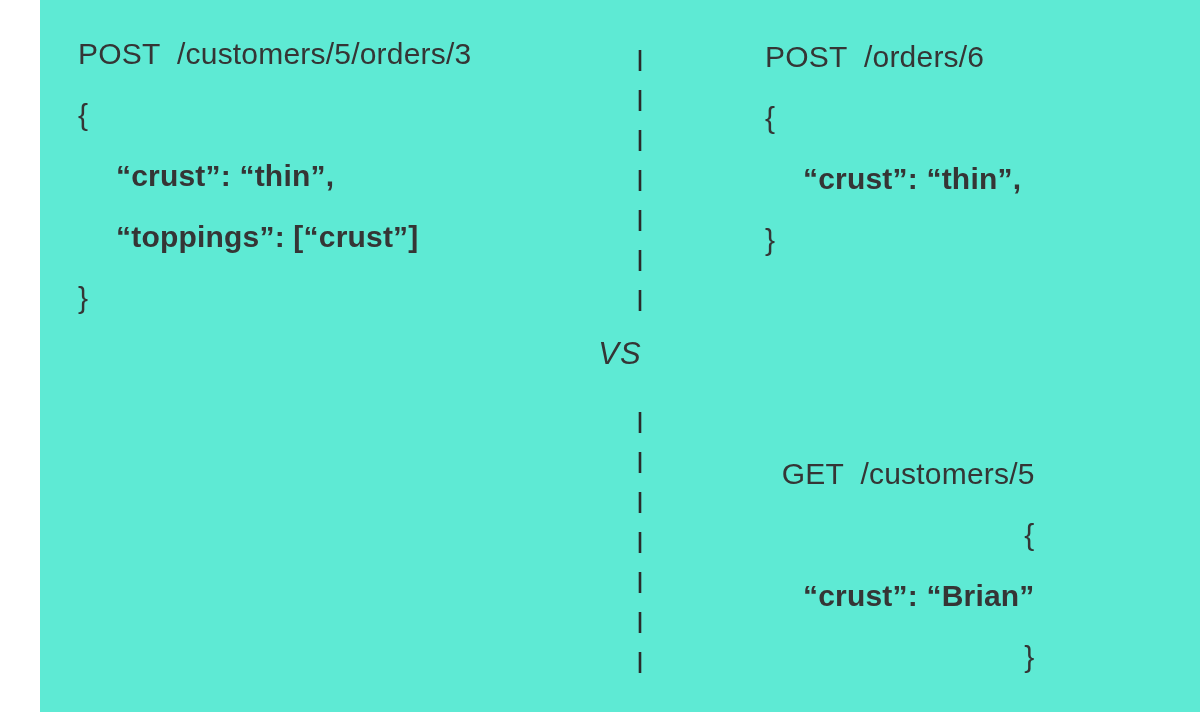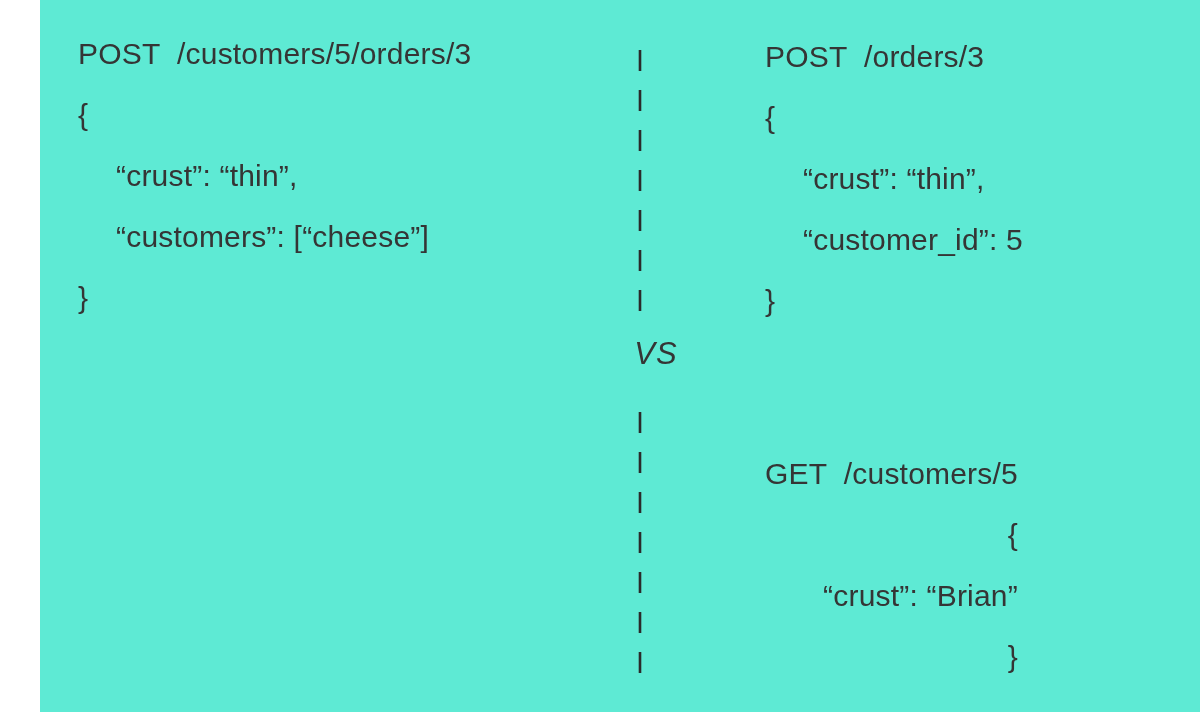--- a/index.html
+++ b/index.html
@@ -23,63 +23,63 @@
     font-weight: 300;
     letter-spacing: 0.2px;
   }
   .code-line {
     height: 61px;
     line-height: 61px;
     white-space: pre;
   }
   .indent {
     padding-left: 38px;
+    font-weight: bold;
   }
   .divider-svg {
     position: absolute;
     left: 596px;
     top: 0;
   }
   .vs-label {
     position: absolute;
-    left: 592px;
+    left: 556px;
     top: 338px;
     width: 48px;
     text-align: center;
     font-style: italic;
     font-size: 31px;
     line-height: 32px;
     color: #353535;
     letter-spacing: 1px;
   }
 </style>
 </head>
 <body>
 
 <div class="canvas">
 
   <div class="code-panel" style="left:38px; top:23px;">
     <div class="code-line">POST  /customers/5/orders/3</div>
     <div class="code-line">{</div>
     <div class="code-line indent">“crust”: “thin”,</div>
-    <div class="code-line indent">“customers”: [“cheese”]</div>
+    <div class="code-line indent">“toppings”: [“crust”]</div>
     <div class="code-line">}</div>
   </div>
 
   <svg class="divider-svg" width="8" height="712">
     <line x1="4" y1="50" x2="4" y2="312" stroke="#2a2a2a" stroke-width="2.6" stroke-dasharray="21 19"></line>
     <line x1="4" y1="412" x2="4" y2="673" stroke="#2a2a2a" stroke-width="2.6" stroke-dasharray="21 19"></line>
   </svg>
   <div class="vs-label">VS</div>
 
   <div class="code-panel" style="left:725px; top:26px;">
-    <div class="code-line">POST  /orders/3</div>
+    <div class="code-line">POST  /orders/6</div>
     <div class="code-line">{</div>
     <div class="code-line indent">“crust”: “thin”,</div>
-    <div class="code-line indent">“customer_id”: 5</div>
     <div class="code-line">}</div>
   </div>
 
   <div class="code-panel" style="left:725px; top:443px;text-align:right;">
     <div class="code-line">GET  /customers/5</div>
     <div class="code-line">{</div>
     <div class="code-line indent">“crust”: “Brian”</div>
     <div class="code-line">}</div>
   </div>
 

